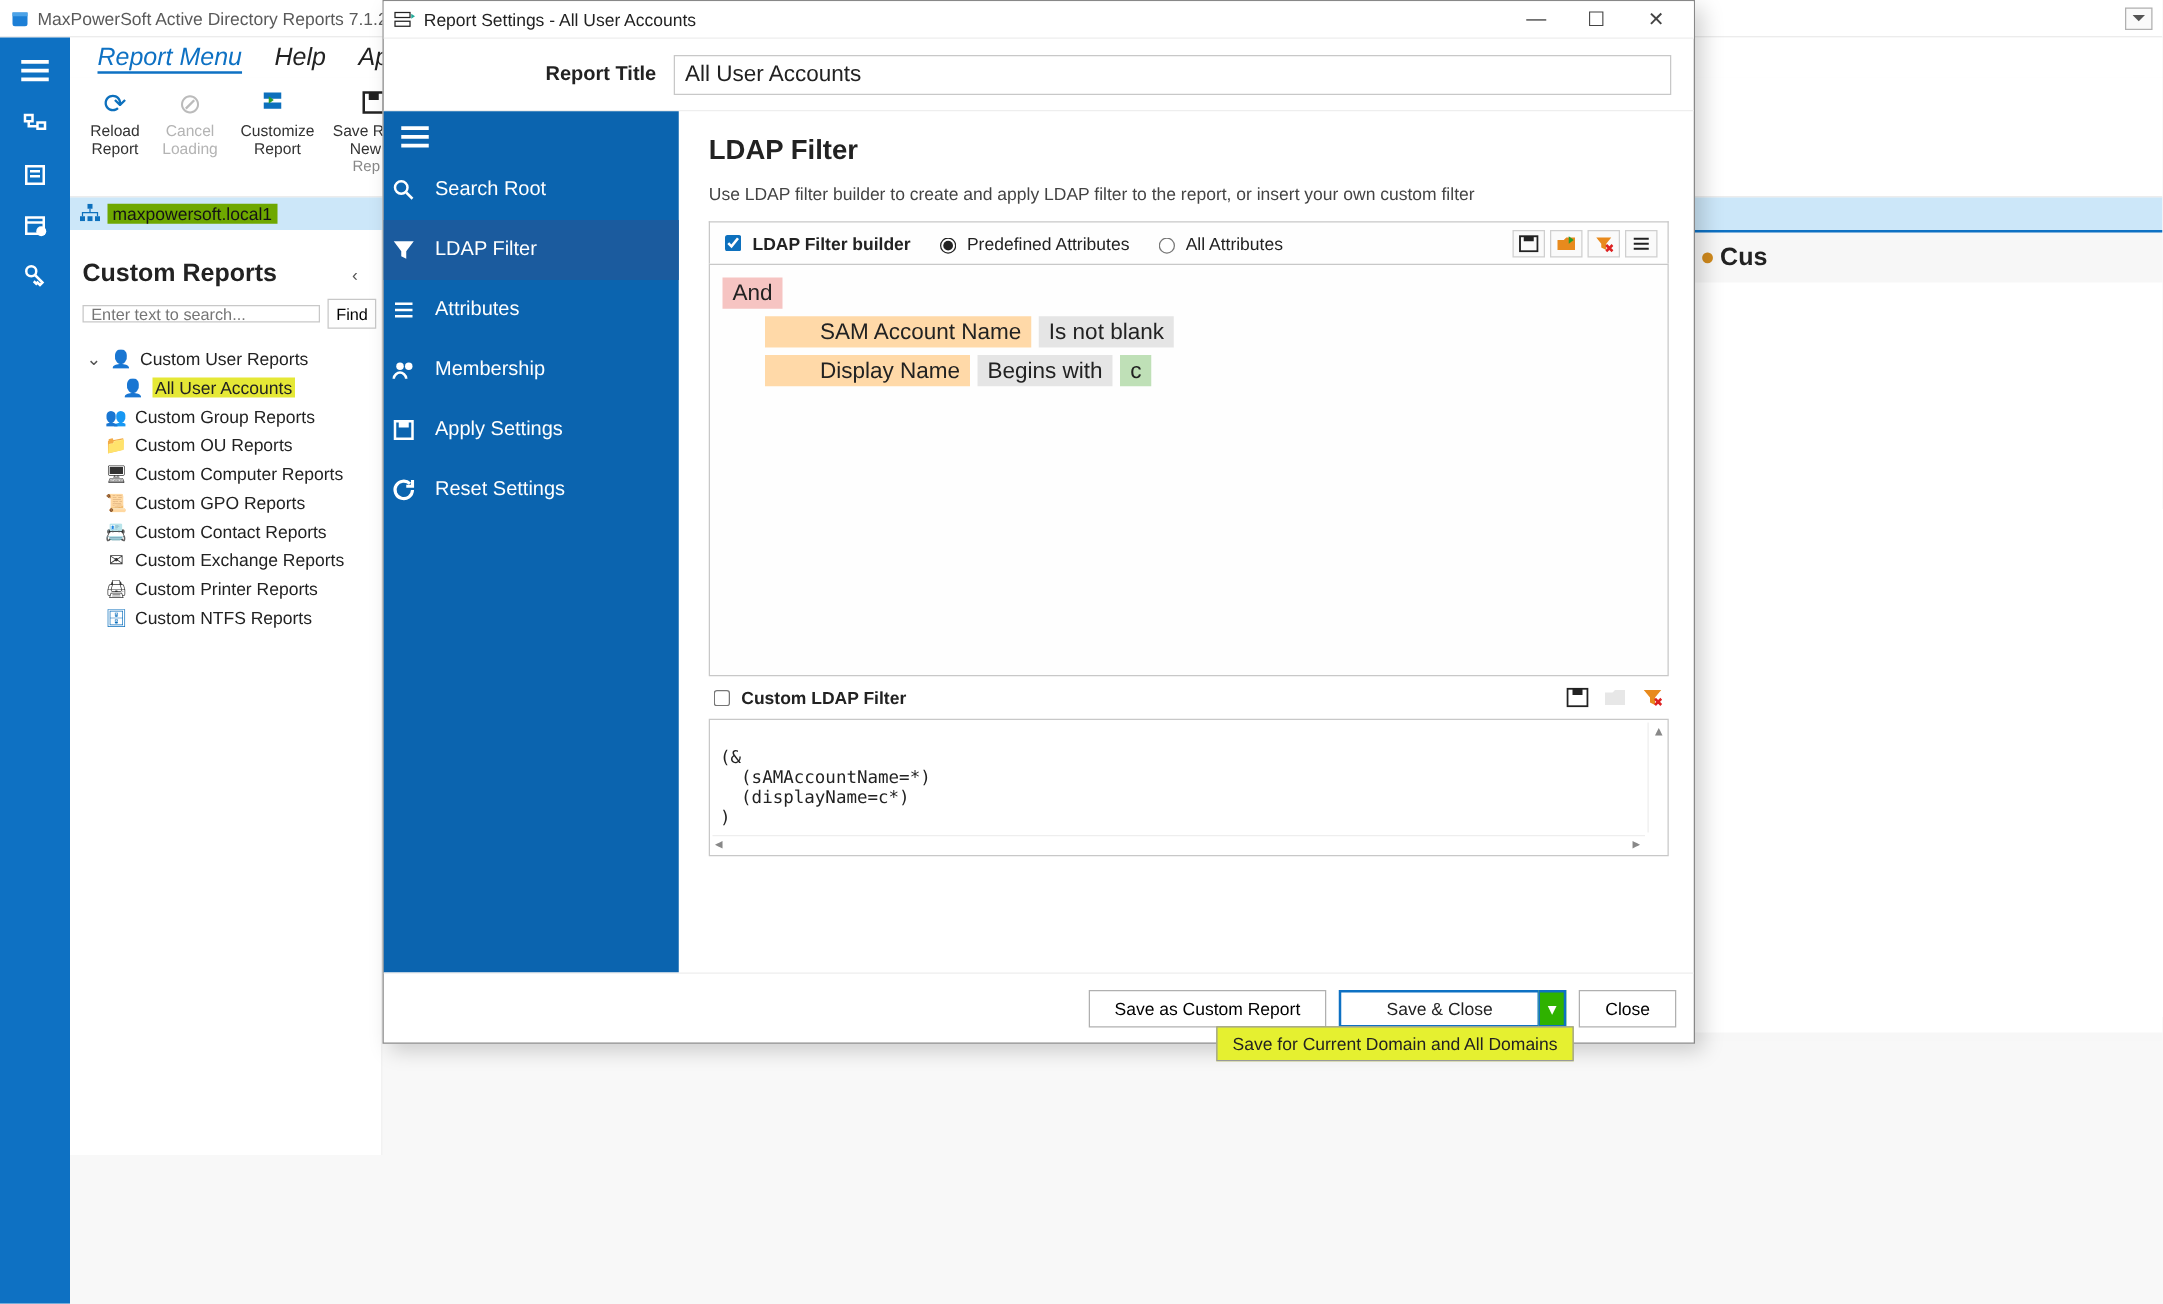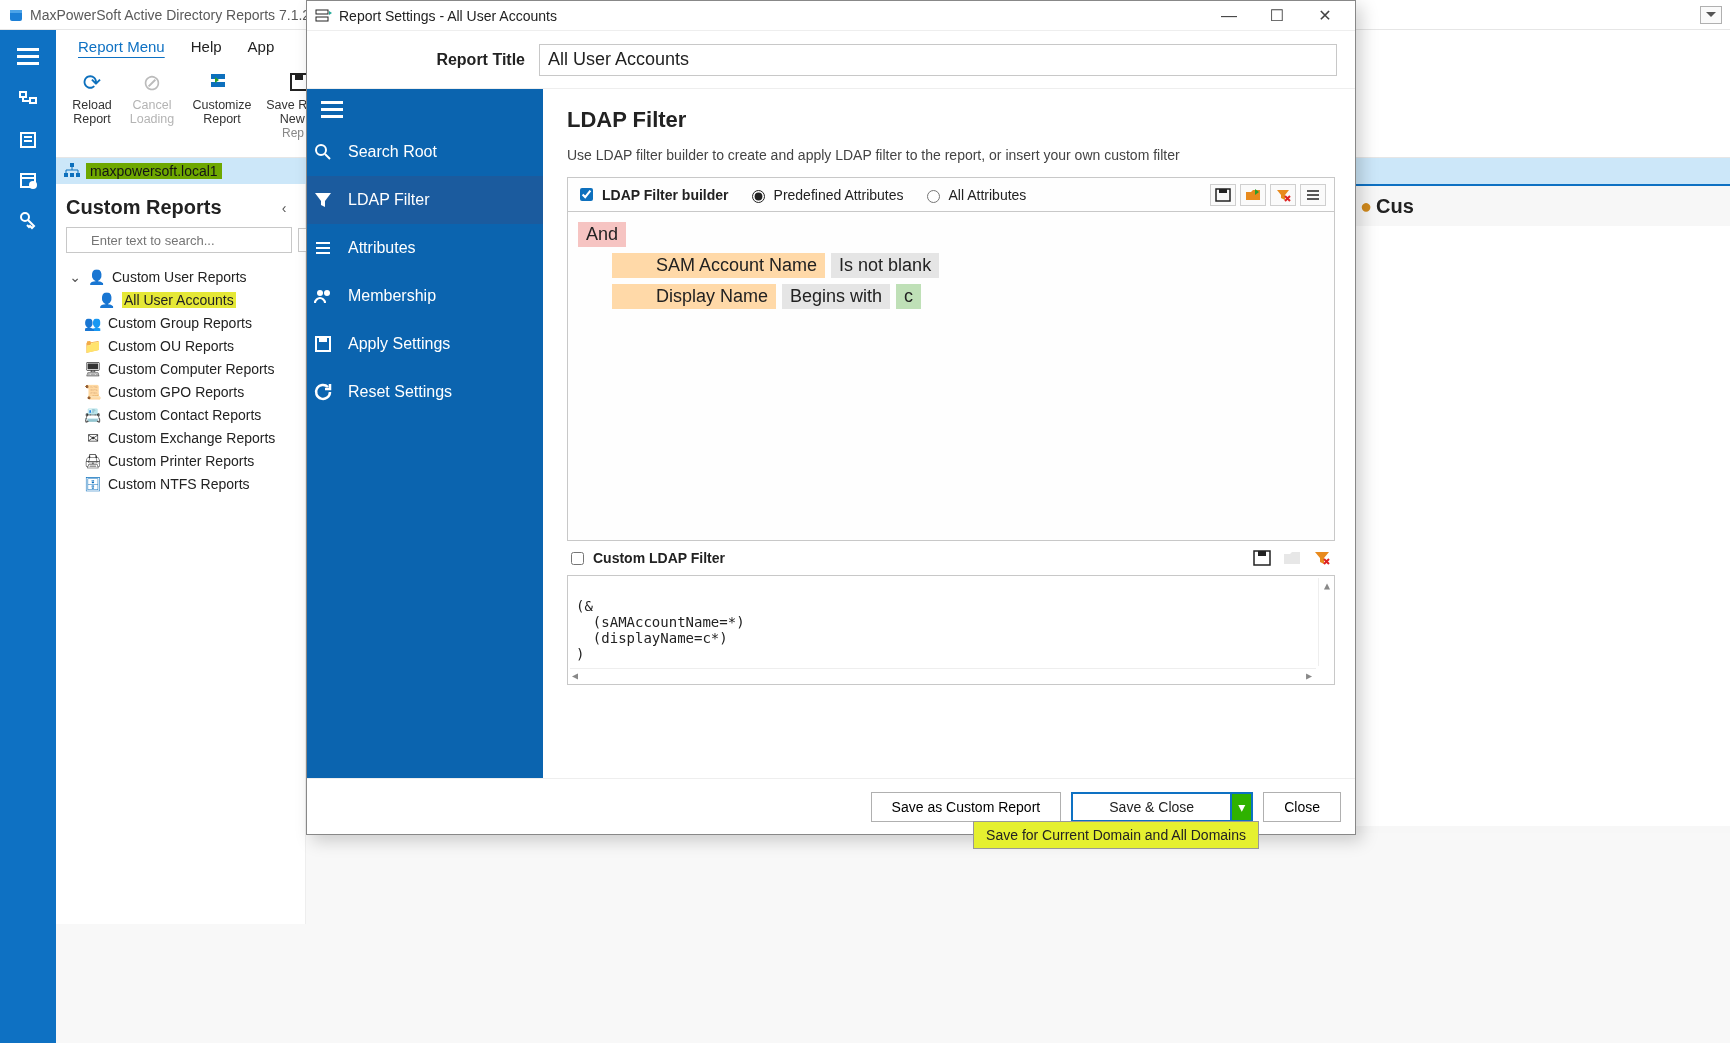--- a/index.html
+++ b/index.html
@@ -28,21 +28,21 @@
   color:#5a5a5a;font-size:14px;
 }
 .titlebar .appicon{width:16px;height:16px;margin-right:6px;display:inline-flex;}
 .caretgroup{margin-left:auto;display:flex;align-items:center;}
 .caretbtn{width:22px;height:18px;border:1px solid #b0b0b0;background:#fafafa;margin-left:2px;display:flex;align-items:center;justify-content:center;}
 
 .menubar{
   height:32px;background:#fff;display:flex;align-items:center;gap:26px;
   padding:0 22px;margin-left:56px;
 }
-.menubar .mitem{color:#222;font-size:15px;cursor:default;}
+.menubar .mitem{color:#222;font-size:20px;cursor:default;font-style:italic;}
 .menubar .mitem.u{text-decoration:underline;text-decoration-color:var(--blue);text-underline-offset:5px;color:var(--blue);}
 
 .leftstrip{
   position:absolute;left:0;top:30px;bottom:0;width:56px;
   background:var(--blue);display:flex;flex-direction:column;align-items:center;
   padding-top:18px;gap:18px;z-index:1;
 }
 .leftstrip .hb{display:flex;flex-direction:column;gap:4px;margin-bottom:6px;}
 .leftstrip .hb span{width:22px;height:3px;background:#fff;display:block;}
 .leftstrip .ico{width:22px;height:22px;display:flex;align-items:center;justify-content:center;font-size:18px;color:#fff;}
@@ -63,25 +63,25 @@
 .domaintag{
   margin-left:56px;height:26px;background:#CCE7F9;display:flex;align-items:center;
   padding:0 8px;gap:6px;font-size:14px;color:#222;
 }
 .domaintag .dn{background:#6ea800;color:#141414;padding:0 4px;font-weight:500;}
 
 .panel{
   margin-left:56px;height:740px;background:#fff;position:relative;border-right:1px solid #eee;
   display:flex;flex-direction:column;
 }
-.panel-hdr{display:flex;align-items:center;justify-content:space-between;padding:12px 12px 4px 10px;}
+.panel-hdr{display:flex;align-items:center;justify-content:space-between;padding:24px 12px 4px 10px;}
 .panel-hdr h2{margin:0;font-size:20px;font-weight:600;}
 .chev{width:18px;height:18px;display:flex;align-items:center;justify-content:center;color:#555;}
 .searchrow{display:flex;gap:6px;padding:4px 10px 8px 10px;align-items:center;}
-.searchrow input{flex:1;height:26px;border:1px solid var(--border);font-size:13px;padding:0 24px;color:#888;}
+.searchrow input{flex:1;height:14px;border:1px solid var(--border);font-size:13px;padding:0 6px;color:#888;}
 .searchrow button{height:24px;width:60px;border:1px solid var(--border);background:#fefefe;font-size:13px;}
 
 .tree{padding:4px 0 0 8px;font-size:14px;}
 .treeitem{display:flex;align-items:center;gap:6px;height:23px;padding:0 4px;cursor:default;}
 .treeitem .twisty{width:14px;display:inline-flex;justify-content:center;color:#555;}
 .treeitem .tico{width:18px;height:18px;display:inline-flex;align-items:center;justify-content:center;font-size:14px;color:#2e7d32;}
 .treeitem.indent{padding-left:34px;}
 .treeitem.sel .lbl{background:#e5e836;padding:0 2px;}
 .treeitem .lbl{color:#222;}
 

